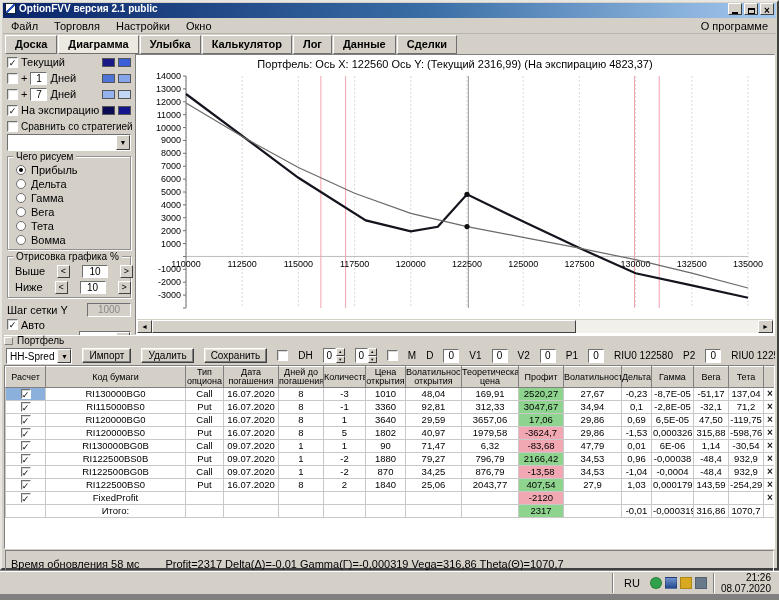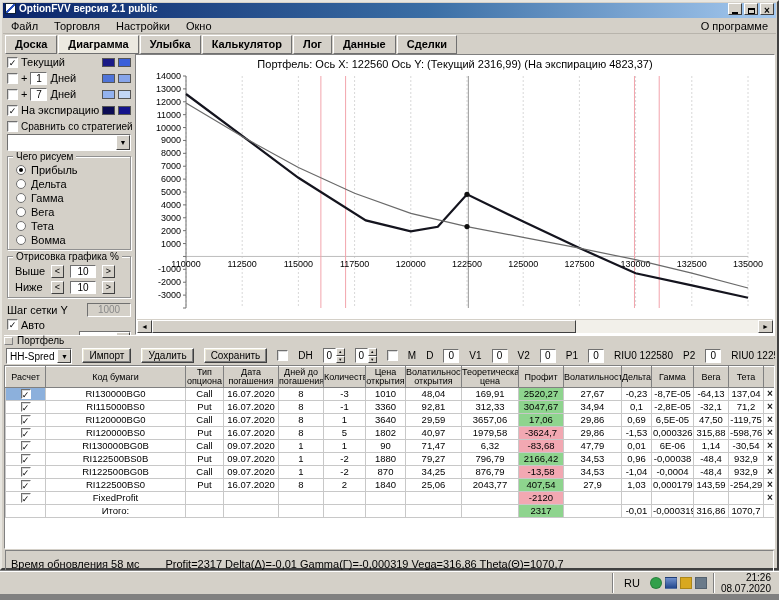--- a/index.html
+++ b/index.html
@@ -47,21 +47,21 @@
   .combo { display:inline-flex; background:#fff; border:1px solid; border-color:#707070 #fff #fff #707070; height:17px; align-items:stretch; }
   .combo-text { flex:1; padding:1px 3px; font-size:10px; line-height:13px; white-space:nowrap; overflow:hidden; }
   .combo-btn { width:14px; background:#d4d0c8; border:1px solid; border-color:#fff #404040 #404040 #fff;
     font-size:7px; line-height:13px; text-align:center; flex:none; }
   .groupbox { position:relative; border:1px solid #909090; box-shadow:1px 1px 0 #fff, inset 1px 1px 0 #fff;
     margin:6px 3px 4px; padding:6px 3px 2px; }
   .legend { position:absolute; top:-6px; left:5px; background:#d4d0c8; padding:0 3px; font-size:10px; white-space:nowrap; }
   .radio-row { display:flex; align-items:center; gap:5px; height:14px; padding-left:5px; }
   .radio { width:10px; height:10px; border-radius:50%; background:#fff; border:1px solid #707070; position:relative; flex:none; }
   .radio.on::after { content:""; position:absolute; left:2px; top:2px; width:4px; height:4px; border-radius:50%; background:#000; }
-  .rp-row { display:flex; align-items:center; gap:6px; height:16px; padding-left:4px; }
+  .rp-row { display:flex; align-items:center; gap:12px; height:16px; padding-left:4px; }
   .mini-btn { width:13px; height:13px; background:#d4d0c8; border:1px solid; border-color:#fff #404040 #404040 #fff;
     font-size:9px; line-height:11px; text-align:center; flex:none; }
   .sb-grid-row { display:flex; align-items:center; gap:3px; height:15px; padding:0 3px; }
   .edit { background:#fff; border:1px solid; border-color:#707070 #fff #fff #707070; height:14px; line-height:12px;
     font-size:10px; padding:0 2px; min-width:16px; text-align:center; display:inline-block; white-space:nowrap; }
   .edit.disabled { background:#d4d0c8; color:#8a8a8a; }
   .w44 { width:44px; } .w48 { width:52px; }
 
   
   .chart-panel { position:absolute; left:133px; right:2px; top:0; height:100%; background:#fff;
@@ -433,21 +433,21 @@
               <td>16.07.2020</td>
               <td>8</td>
               <td>-3</td>
               <td>1010</td>
               <td>48,04</td>
               <td>169,91</td>
               <td class="profit-pos">2520,27</td>
               <td>27,67</td>
               <td>-0,23</td>
               <td>-8,7E-05</td>
-              <td>-64,13</td>
+              <td>-51,17</td>
               <td>137,04</td>
               <td class="c-del"><span class="xbtn">×</span></td>
             </tr>
             <tr>
               <td class="c-first"><span class="cb on">✓</span></td>
               <td>RI115000BS0</td>
               <td>Put</td>
               <td>16.07.2020</td>
               <td>8</td>
               <td>-1</td>

